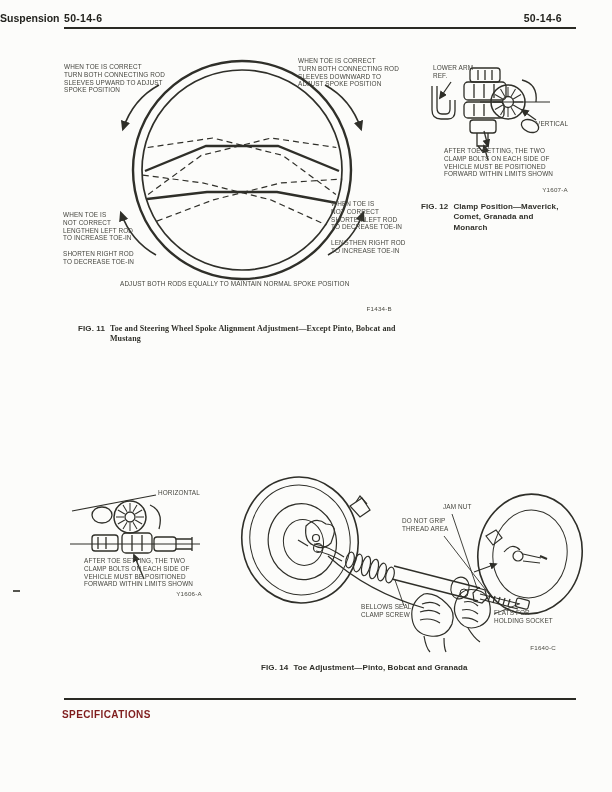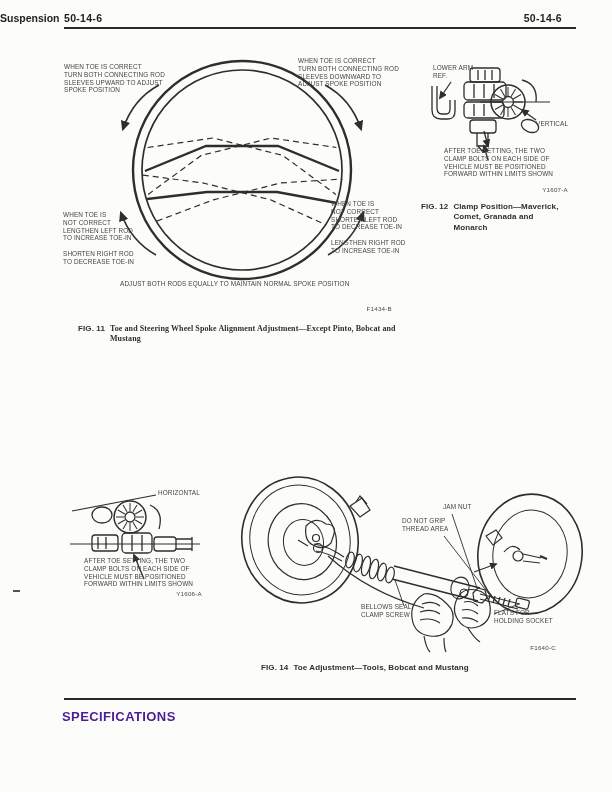--- a/index.html
+++ b/index.html
@@ -8,21 +8,21 @@
   .abs{position:absolute;}
   .hdr-num{font-size:10.5px;font-weight:700;letter-spacing:.3px;color:#23231e;}
   .hdr-title{font-size:10.5px;font-weight:700;color:#23231e;text-align:left;left:0;right:0;}
   .rule{background:#2a2a24;height:2px;}
   .ann{font-size:6.4px;line-height:1.22;letter-spacing:.12px;white-space:pre-line;
        color:#45453e;font-weight:500;}
   .code{font-size:6.2px;color:#4a4a42;letter-spacing:.25px;text-align:right;font-weight:500;}
   .caption{display:flex;gap:5px;font-size:8px;font-weight:700;color:#30302a;
            letter-spacing:.1px;line-height:1.3;}
   .caption .fig-label{white-space:nowrap;}
-  .spec-head{font-size:13px;font-weight:700;letter-spacing:.4px;color:#4c1d95;}
+  .spec-head{font-size:10px;font-weight:700;letter-spacing:.4px;color:#7f1d1d;}
   .spec-body{font-family:"Liberation Serif",serif;font-size:9.5px;line-height:1.32;
              text-align:justify;text-indent:18px;color:#2c2c26;}
   svg.draw{position:absolute;overflow:visible;}
   .tick{background:#55554e;}
 </style>
 </head>
 <body>
 
 <div class="page">
 
@@ -320,21 +320,21 @@
   <div class="abs ann" style="left:402px;top:517px;">DO NOT GRIP
 THREAD AREA</div>
   <div class="abs ann" style="left:361px;top:603px;">BELLOWS SEAL
 CLAMP SCREW</div>
   <div class="abs ann" style="left:494px;top:609px;">FLATS FOR
 HOLDING SOCKET</div>
   <div class="abs code" style="left:498px;top:644px;width:58px;">F1640-C</div>
 
   <div class="abs caption" style="left:237px;top:663px;margin-left:24px;">
     <span class="fig-label">FIG. 14</span>
-    <span style="white-space:nowrap;">Toe Adjustment—Tools, Bobcat and Mustang</span>
+    <span style="white-space:nowrap;">Toe Adjustment—Pinto, Bobcat and Granada</span>
   </div>
 
   <div class="abs tick" style="left:13px;top:590px;width:7px;height:2px;"></div>
 
   <div class="abs rule" style="left:64px;top:698px;width:512px;"></div>
   <div class="abs spec-head" style="left:62px;top:709px;">SPECIFICATIONS</div>
 
 </div>
 
 </body></html>

